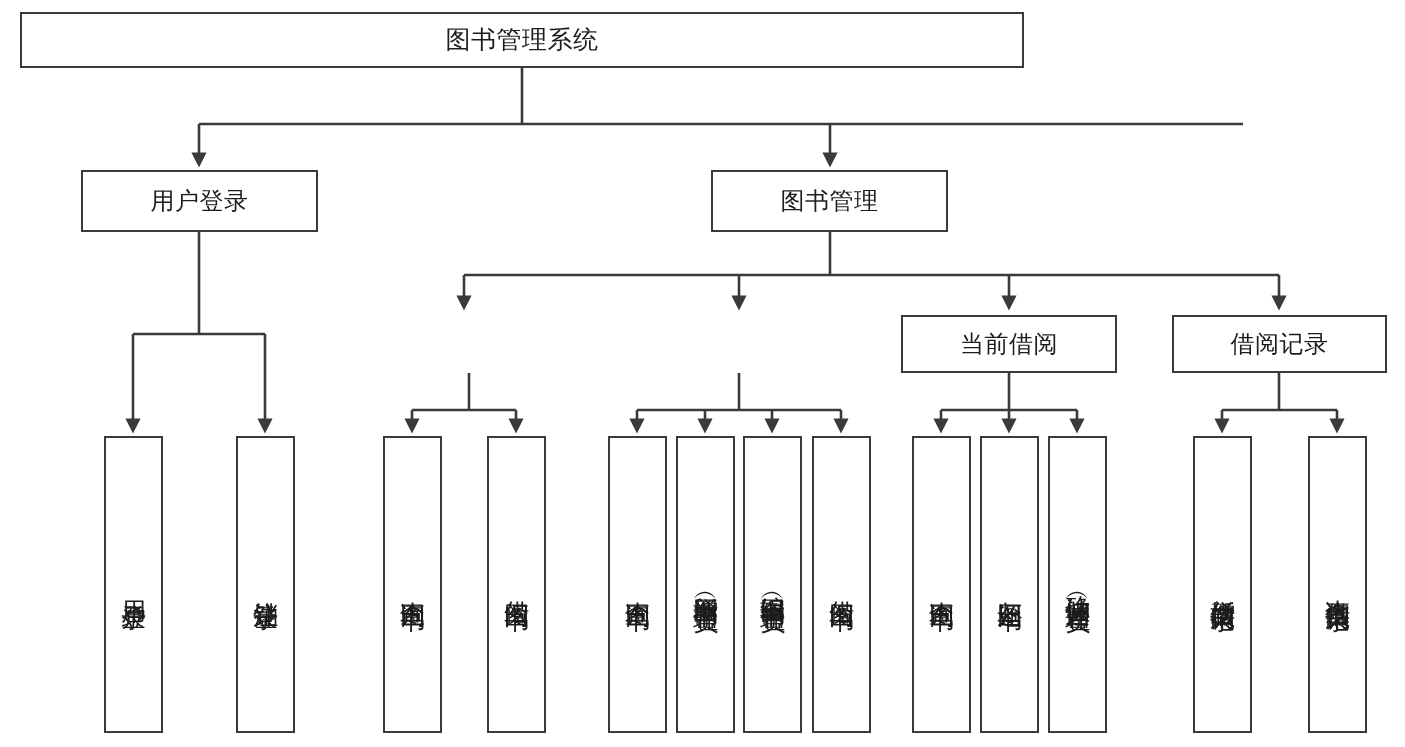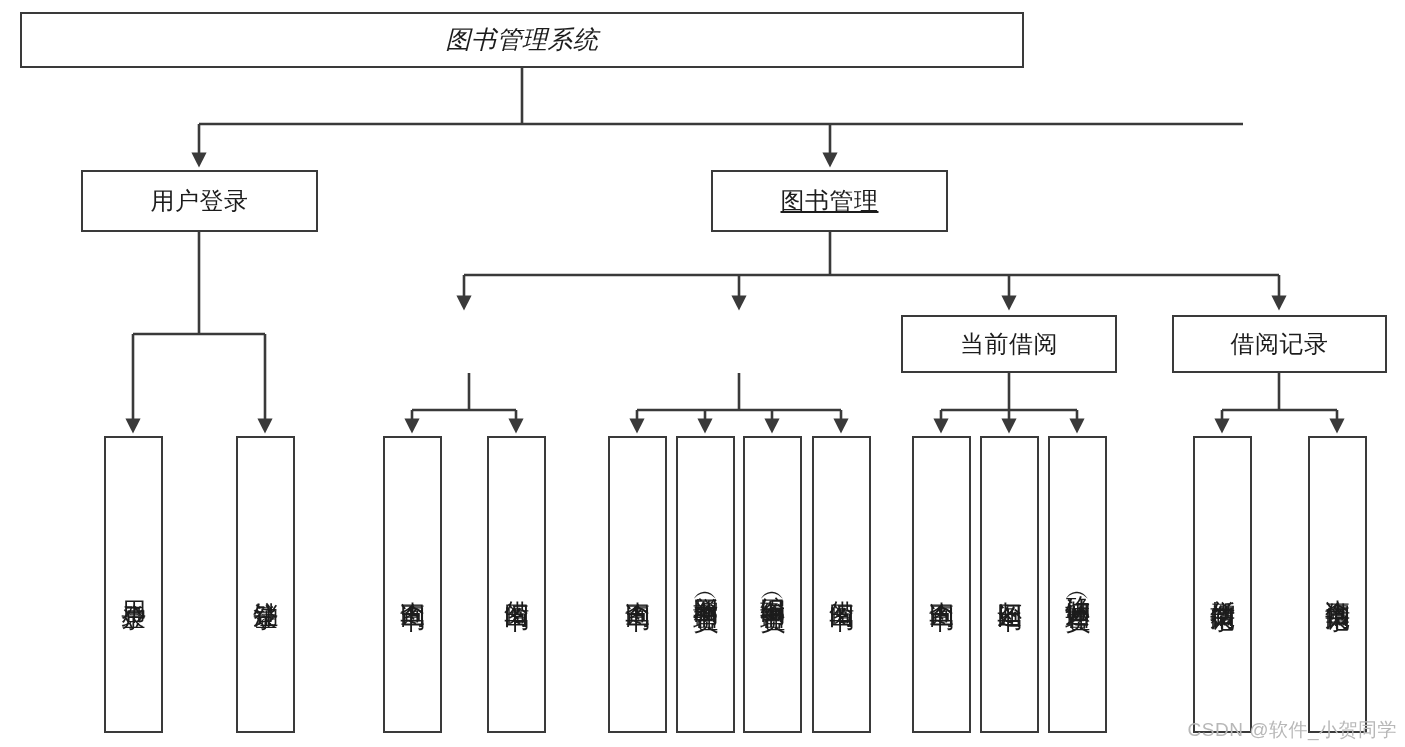--- a/index.html
+++ b/index.html
@@ -122,28 +122,28 @@
       <path d="M 1009 410 L 1009 426" marker-end="url(#arrow)"></path>
       <path d="M 1077 410 L 1077 426" marker-end="url(#arrow)"></path>
 
       <path d="M 1279 373 L 1279 410"></path>
       <path d="M 1222 410 L 1337 410"></path>
       <path d="M 1222 410 L 1222 426" marker-end="url(#arrow)"></path>
       <path d="M 1337 410 L 1337 426" marker-end="url(#arrow)"></path>
     </g>
   </svg>
 
-  <div class="node h root" style="left:20px; top:12px; width:1004px; height:56px;font-style:italic;">
+  <div class="node h root" style="left:20px; top:12px; width:1004px; height:56px;">
     <span class="node-label">图书管理系统</span>
   </div>
 
   <div class="node h" style="left:81px; top:170px; width:237px; height:62px;">
     <span class="node-label">用户登录</span>
   </div>
-  <div class="node h" style="left:711px; top:170px; width:237px; height:62px;text-decoration:underline;">
+  <div class="node h" style="left:711px; top:170px; width:237px; height:62px;">
     <span class="node-label">图书管理</span>
   </div>
 
   <div class="node h" style="left:901px; top:315px; width:216px; height:58px;align-items:center;">
     <span class="node-label">当前借阅</span>
   </div>
   <div class="node h" style="left:1172px; top:315px; width:215px; height:58px;">
     <span class="node-label">借阅记录</span>
   </div>
 
@@ -184,15 +184,14 @@
     <span class="node-label">确认归还（管理员）</span>
   </div>
 
   <div class="node v" style="left:1193px; top:436px; width:59px; height:297px;">
     <span class="node-label">新增借阅记录</span>
   </div>
   <div class="node v" style="left:1308px; top:436px; width:59px; height:297px;">
     <span class="node-label">查询借阅记录</span>
   </div>
 
-  <div class="watermark">CSDN @软件_小贺同学</div>
 
 </div>
 
 </body></html>

